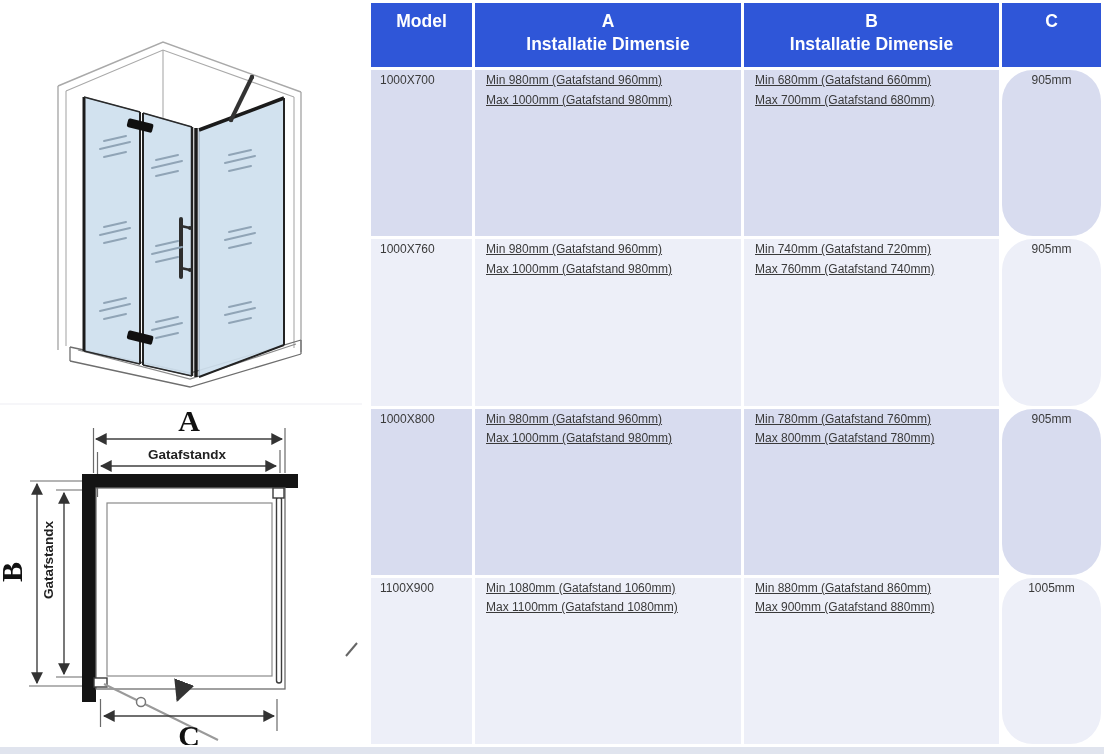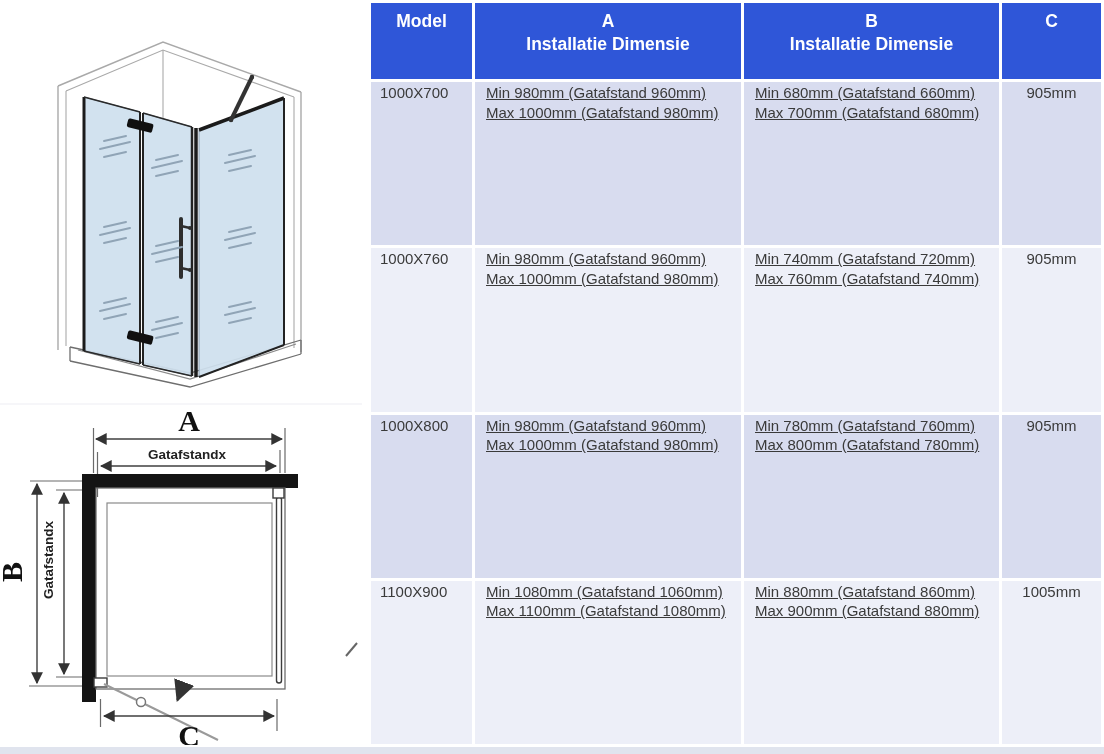--- a/index.html
+++ b/index.html
@@ -12,32 +12,32 @@
   .left-pane svg { display:block; }
   .table-wrap { flex:none; width:736px; }
 
   table.spec {
     border-collapse:separate; border-spacing:3px; table-layout:fixed;
     width:736px; height:747px; background:var(--gap,#ffffff);
   }
   table.spec th {
     background:var(--header-bg,#2f56d8); color:var(--header-text,#ffffff);
     font-size:17.5px; font-weight:bold; text-align:center;
-    vertical-align:top; padding:7px 2px 12px 2px; line-height:23px; height:57px;
+    vertical-align:top; padding:7px 2px 0 2px; line-height:23px; height:57px;
   }
   table.spec td {
-    vertical-align:top; font-size:15px; color:var(--body-text,#3a3a3a);
+    vertical-align:top; font-size:12px; color:var(--body-text,#3a3a3a);
     line-height:19.5px; height:65px;margin-top:20px;
   }
   tbody tr:nth-child(odd)  td { background:var(--row-odd,#d8dcef); }
   tbody tr:nth-child(even) td { background:var(--row-even,#edeff8); }
   td.model { padding-left:9px; text-align:left; }
   td.dim   { padding-left:11px; text-align:left; }
   td.dim div { white-space:nowrap; }
-  td.cval  { text-align:center; }
+  td.cval  { text-align:center;border-radius:31px; }
 
   .bottom-strip {
     position:absolute; left:0; bottom:0; width:1104px; height:7px;
     background:var(--footer-strip,#e0e4ee); border-top:2px solid #fff;
   }
 
   
   .wline  { stroke:var(--wall-outline,#a9a9a9); stroke-width:1.4; fill:none; }
   .wline2 { stroke:var(--wall-outline,#a9a9a9); stroke-width:1.1; fill:none; }
   .glass  { fill:var(--glass,#cfe0ee); fill-opacity:.93; stroke:#8699ab; stroke-width:1; }

